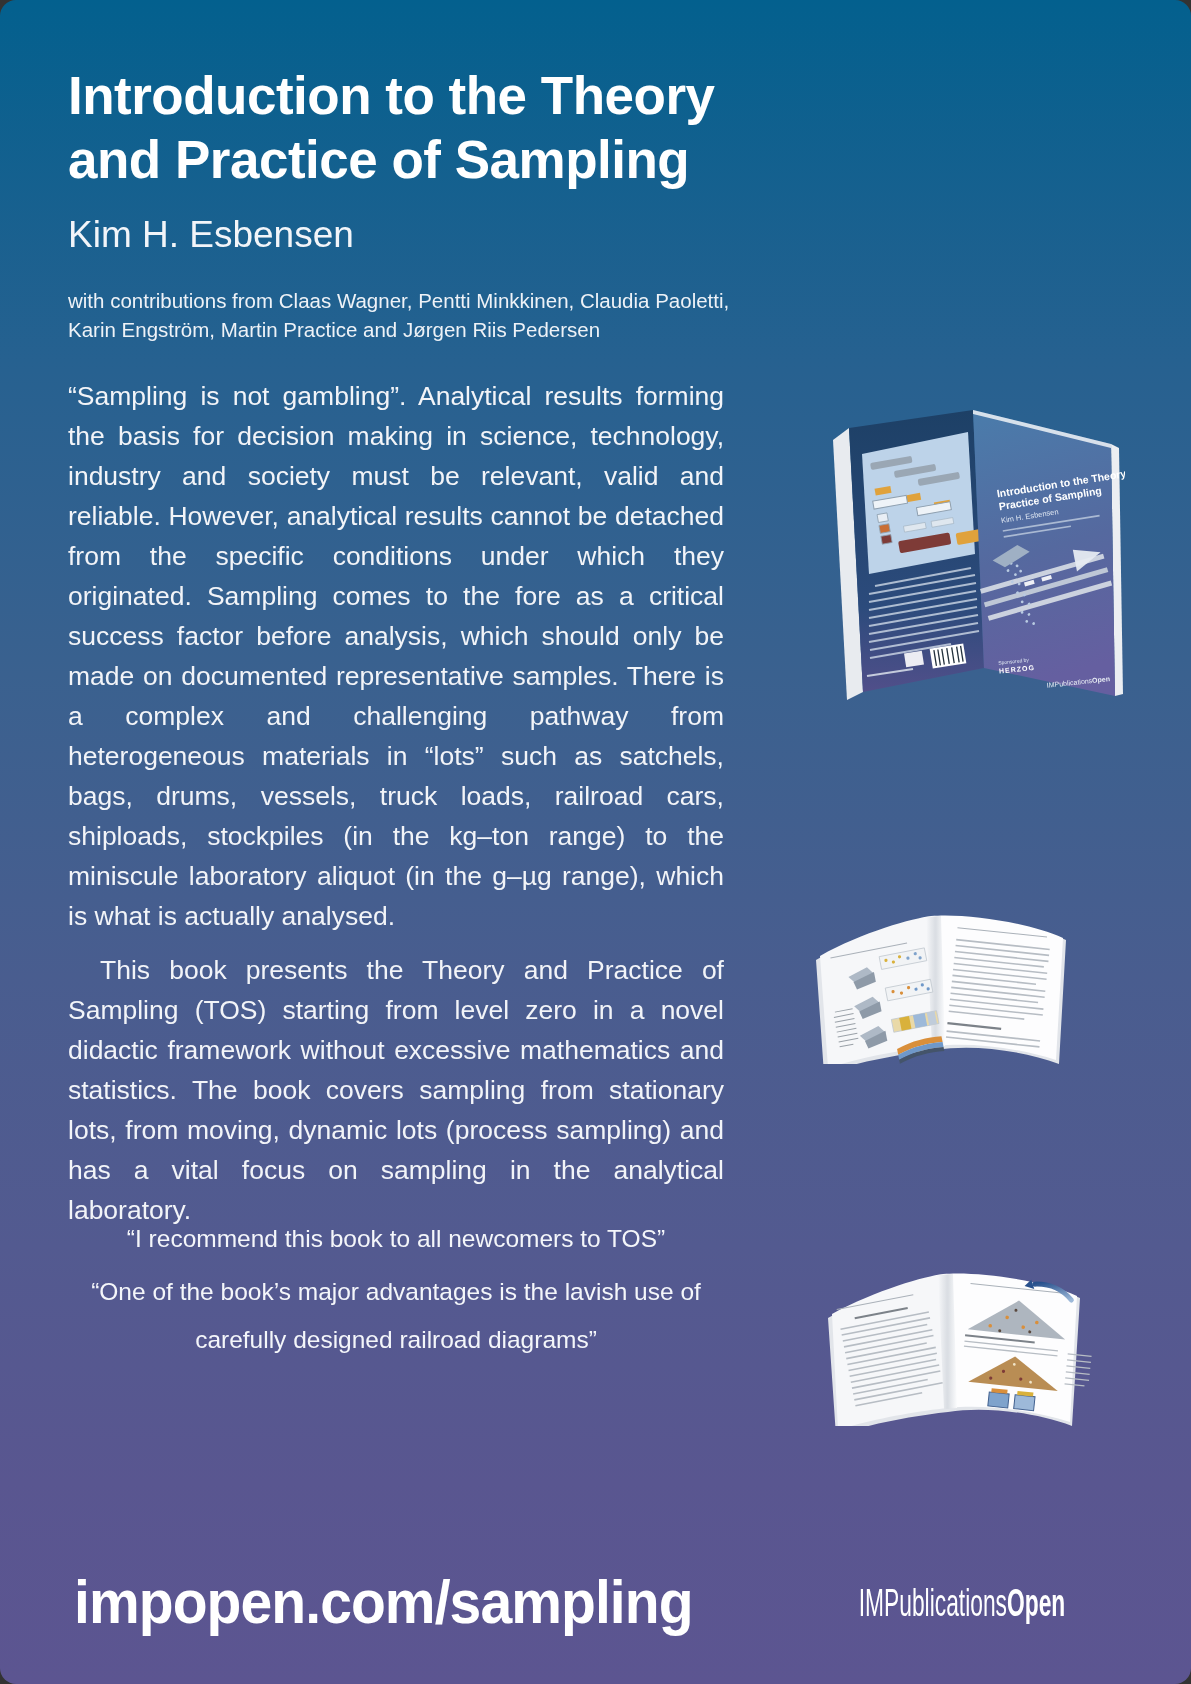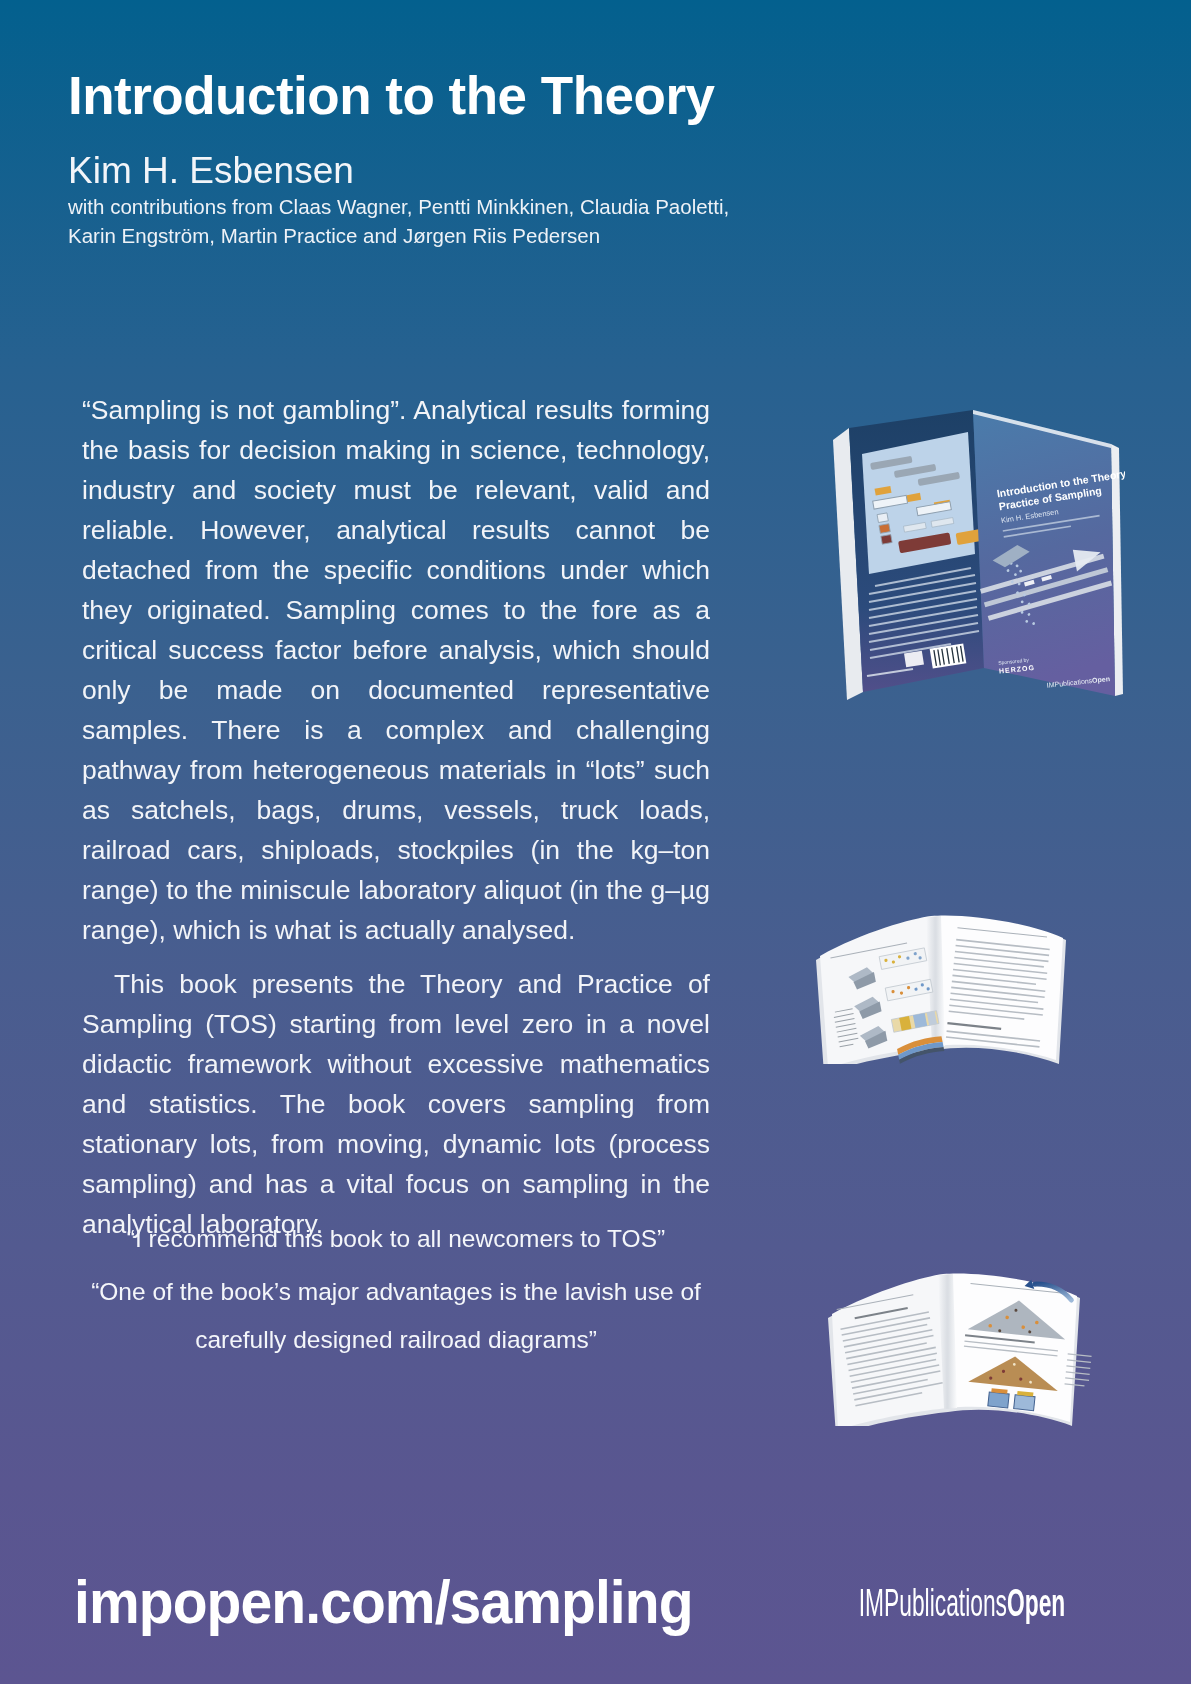--- a/index.html
+++ b/index.html
@@ -11,31 +11,32 @@
     background:linear-gradient(180deg,
       #03608e 0%,
       #276190 22%,
       #3a618f 40%,
       #495d8f 58%,
       #535a90 74%,
       #595690 88%,
       #5c5591 100%);
     font-family:"Liberation Sans", sans-serif;
     color:#ffffff;
+    border-radius:16px;
     -webkit-font-smoothing:antialiased;
   }
   
   .header{position:absolute;left:68px;top:64px;width:720px;}
   .title{font-size:53px;font-weight:bold;line-height:64px;letter-spacing:-0.5px;color:#ffffff;}
   .author{margin-top:22px;font-size:37px;font-weight:normal;color:#f2f5f9;}
-  .contributors{font-size:20.5px;line-height:29px;color:#eef2f7;}
+  .contributors{margin-top:30px;font-size:20.5px;line-height:29px;color:#eef2f7;}
   
   .body-copy{position:absolute;left:68px;top:376px;width:656px;}
   .body-copy p{
-    margin:14px;
+    margin:0;
     font-size:26.5px;line-height:40px;
     text-align:justify;text-justify:inter-word;
     color:#f2f4f8;
   }
   .body-copy p.p2{margin-top:14px;text-indent:32px;}
   
   .quotes{position:absolute;left:68px;top:1222px;width:656px;text-align:center;}
   .quotes p{margin:0 0 13px 0;font-size:24.5px;line-height:33px;color:#f4f6fa;text-align:center;}
   .quotes p.q3{line-height:48px;margin-bottom:0;}
   
@@ -59,20 +60,21 @@
   svg text{font-family:"Liberation Sans",sans-serif;}
 </style>
 </head>
 <body>
 
 <div class="page">
 
   <header class="header">
     <h1 class="title" style="margin:0;">
       <span style="display:block">Introduction to the Theory</span>
+      <span style="display:block">and Practice of Sampling</span>
     </h1>
     <div class="author">Kim H. Esbensen</div>
     <div class="contributors">
       <span style="display:block">with contributions from Claas Wagner, Pentti Minkkinen, Claudia Paoletti,</span>
       <span style="display:block">Karin Engström, Martin Practice and Jørgen Riis Pedersen</span>
     </div>
   </header>
 
   <section class="body-copy">
     <p class="p1">“Sampling is not gambling”. Analytical results forming the basis for decision making in science, technology, industry and society must be relevant, valid and reliable. However, analytical results cannot be detached from the specific conditions under which they originated. Sampling comes to the fore as a critical success factor before analysis, which should only be made on documented representative samples. There is a complex and challenging pathway from heterogeneous materials in “lots” such as satchels, bags, drums, vessels, truck loads, railroad cars, shiploads, stockpiles (in the kg–ton range) to the miniscule laboratory aliquot (in the g–µg range), which is what is actually analysed.</p>

